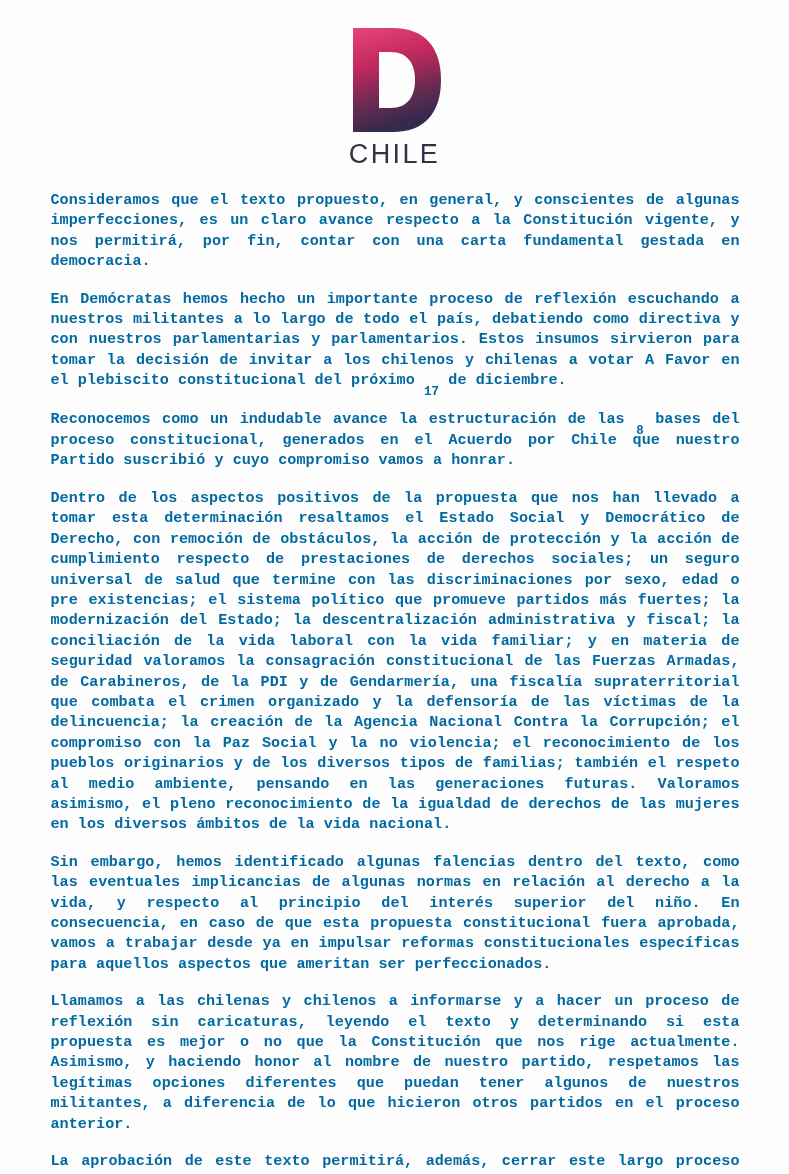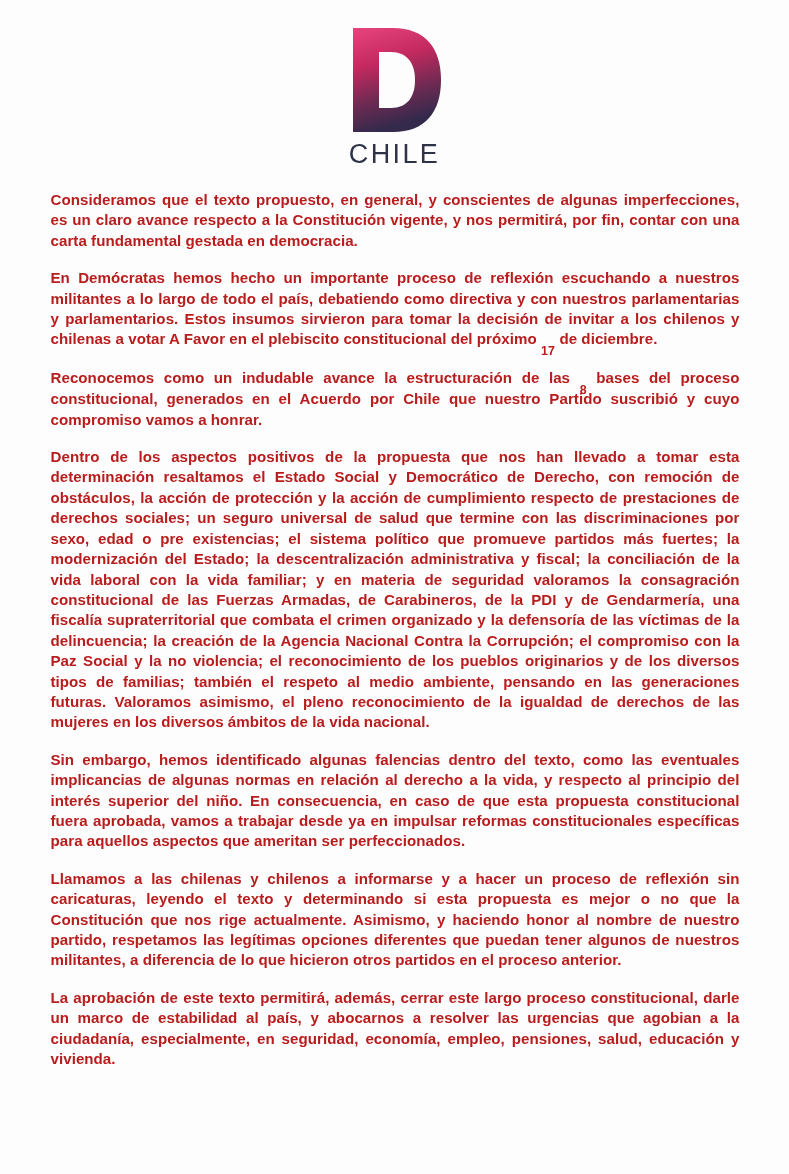--- a/index.html
+++ b/index.html
@@ -74,25 +74,25 @@
   }
 
   
   .body-block {
     margin: 22px auto 0 auto;
     width: 689px;
     padding-left: 1px;
   }
   .para {
     margin: 0 0 17px 0;
-    font-family: Liberation Sans, sans-serif;
+    font-family: Liberation Mono, monospace;
     font-size: 15.1px;
     font-weight: 700;
     line-height: 20.4px;
-    color: #b91c1c;
+    color: #0369a1;
     text-align: justify;
     text-justify: inter-word;
     letter-spacing: 0.05px;
     -webkit-hyphens: none;
     hyphens: none;
   }
   .para:last-child {
     margin-bottom: 0;
   }
   .para .num {

